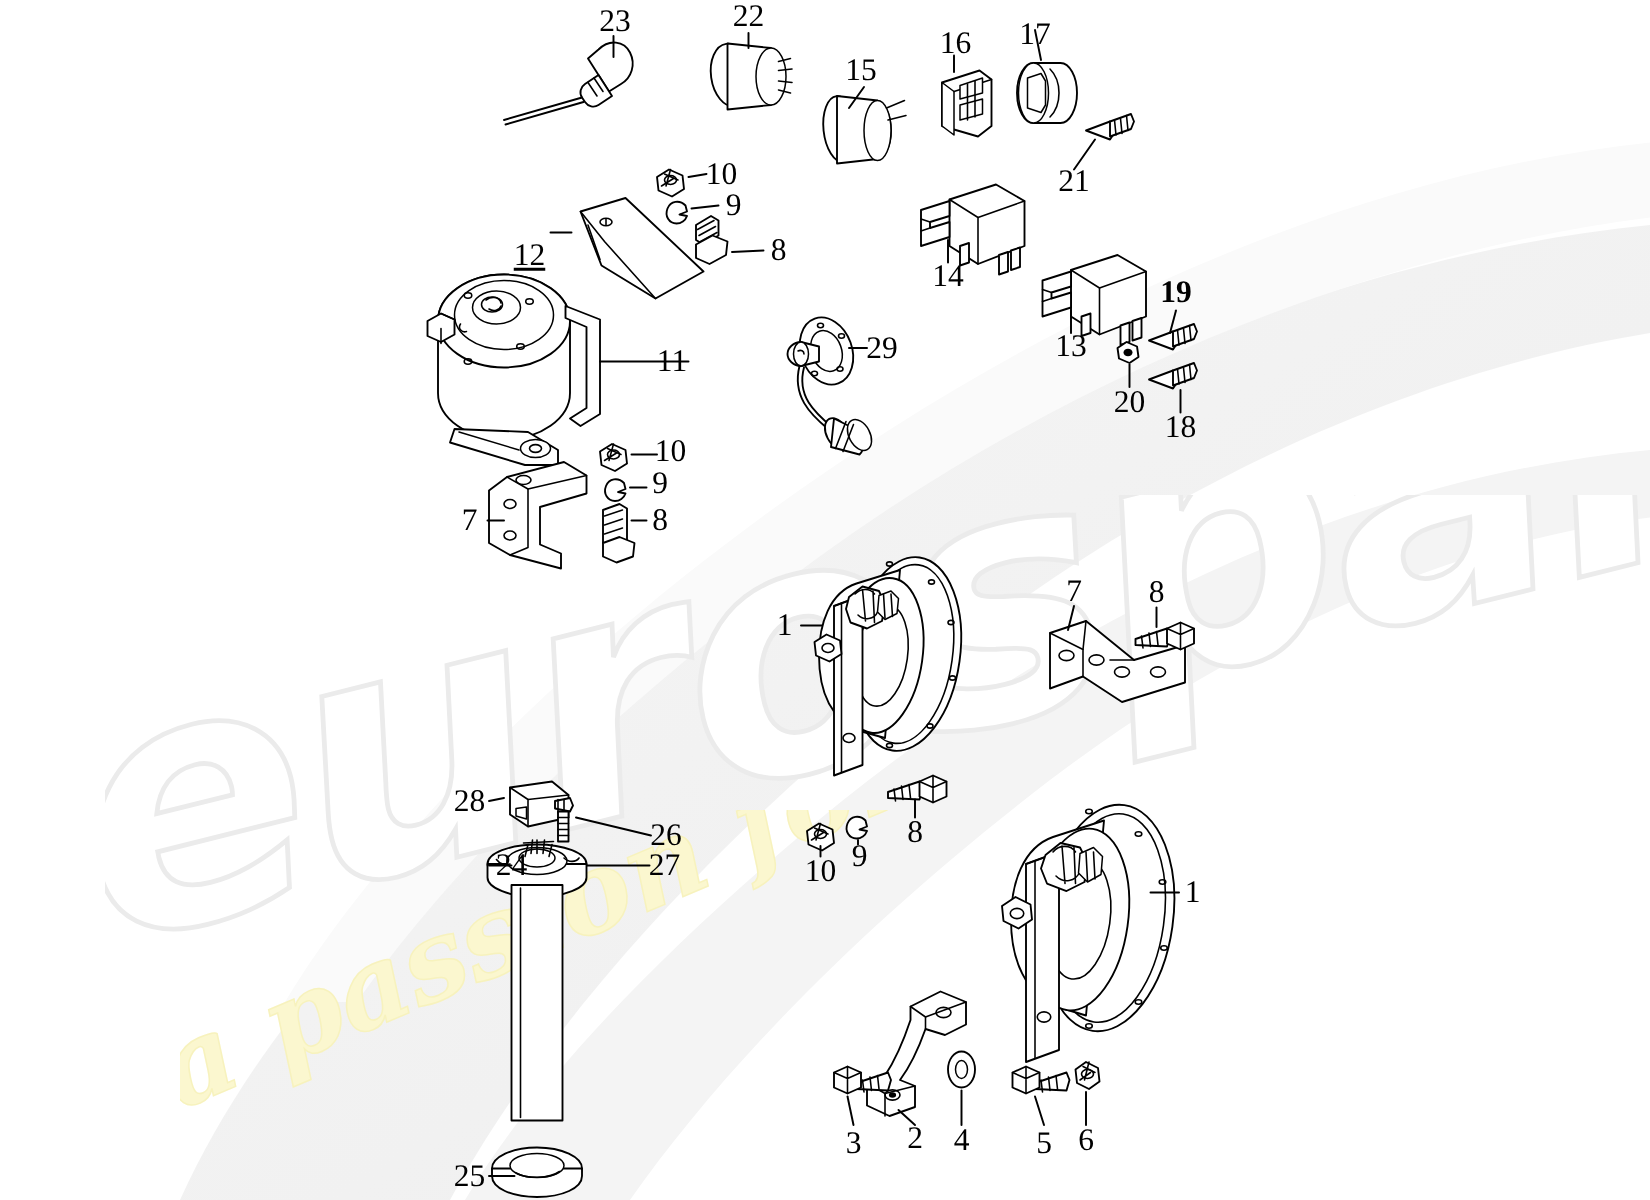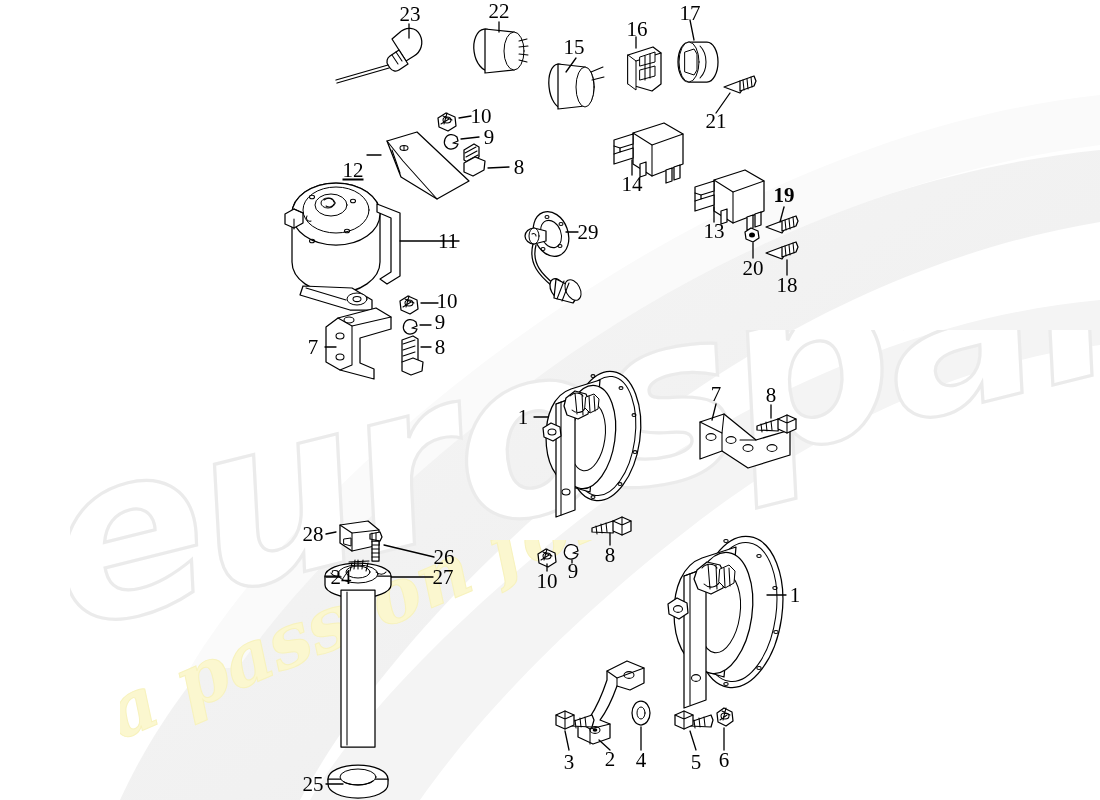--- a/index.html
+++ b/index.html
@@ -435,21 +435,21 @@
       <path class="leader" d="M724,750 L724,728"></path>
     </g>
 
   </svg>
 
   <div id="labels">
       <div class="num" style="left: 410px; top: 14px;">23</div>
       <div class="num" style="left: 499px; top: 11px;">22</div>
       <div class="num" style="left: 574px; top: 47px;">15</div>
       <div class="num" style="left: 637px; top: 29px;">16</div>
-      <div class="num" style="left: 690px; top: 13px;">17</div>
+      <div class="num" style="left: 690px; top: 23px;">17</div>
       <div class="num" style="left: 716px; top: 121px;">21</div>
       <div class="num" style="left: 481px; top: 116px;">10</div>
       <div class="num" style="left: 489px; top: 137px;">9</div>
       <div class="num" style="left: 519px; top: 167px;">8</div>
       <div class="num" style="left: 353px; top: 170px; text-decoration: underline;">12</div>
       <div class="num" style="left: 632px; top: 184px;">14</div>
       <div class="num" style="left: 714px; top: 231px;">13</div>
       <div class="num" style="left: 784px; top: 195px; font-weight: bold;">19</div>
       <div class="num" style="left: 753px; top: 268px;">20</div>
       <div class="num" style="left: 787px; top: 285px;">18</div>

